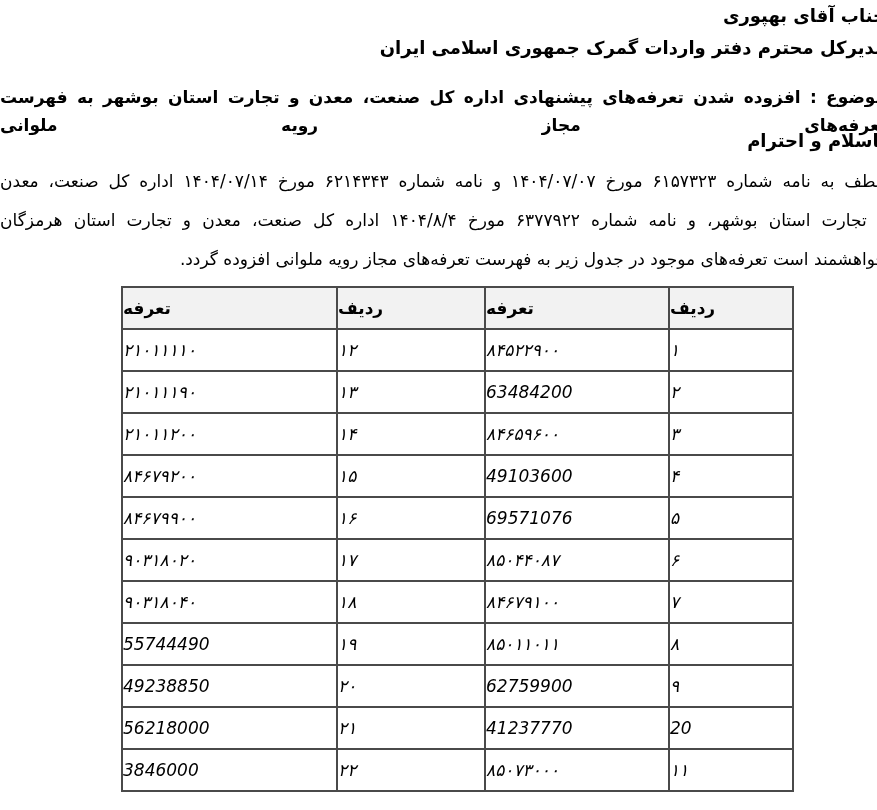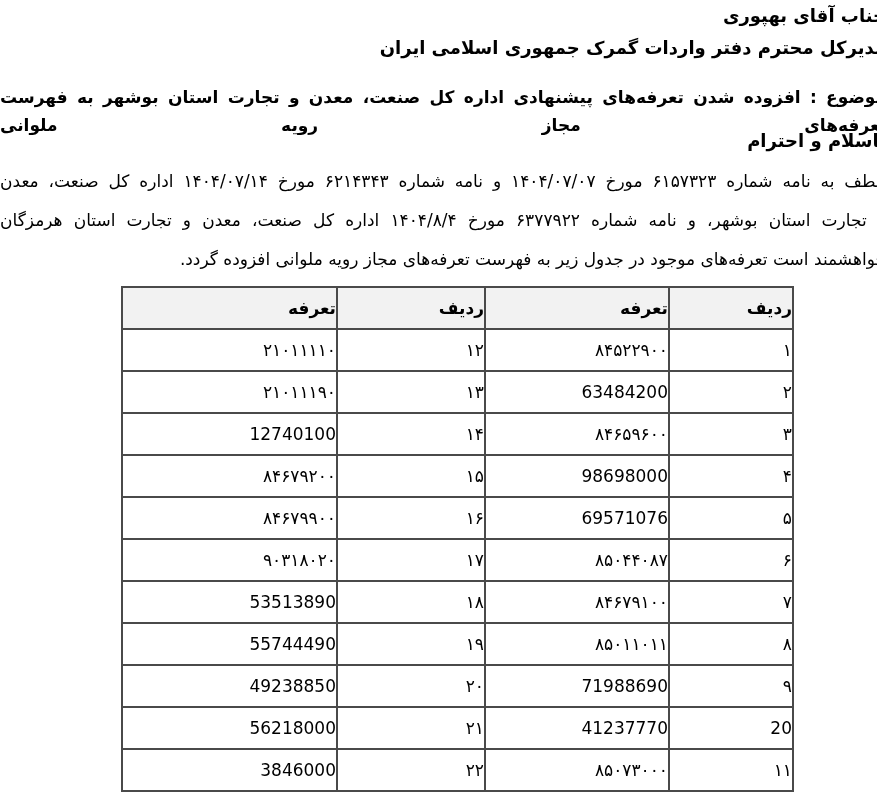--- a/index.html
+++ b/index.html
@@ -64,30 +64,30 @@
     width: 671px;
     border-collapse: collapse;
     table-layout: fixed;
     direction: rtl;
   }
   .tariff-table th,
   .tariff-table td {
     border: 2px solid var(--border-color);
     height: 40px;
     padding: 0;
-    text-align: right;
+    text-align: left;
     vertical-align: middle;
     font-size: 17px;
     color: var(--text-color);
   }
   .tariff-table th {
     background: var(--header-bg);
     font-weight: bold;
   }
-  .tariff-table td { background: #ffffff; }
+  .tariff-table td { background: #ffffff; font-style: italic; }
 </style>
 </head>
 <body>
 
 <div class="page">
 
   <div class="tline bold recipient1">جناب آقای بهپوری</div>
 
   <div class="tline bold recipient2">مدیرکل محترم دفتر واردات گمرک جمهوری اسلامی ایران</div>
 
@@ -126,55 +126,55 @@
         <tr>
           <td>۲</td>
           <td>63484200</td>
           <td>۱۳</td>
           <td>۲۱۰۱۱۱۹۰</td>
         </tr>
         <tr>
           <td>۳</td>
           <td>۸۴۶۵۹۶۰۰</td>
           <td>۱۴</td>
-          <td>12740100</td>
+          <td>۲۱۰۱۱۲۰۰</td>
         </tr>
         <tr>
           <td>۴</td>
-          <td>98698000</td>
+          <td>49103600</td>
           <td>۱۵</td>
           <td>۸۴۶۷۹۲۰۰</td>
         </tr>
         <tr>
           <td>۵</td>
           <td>69571076</td>
           <td>۱۶</td>
           <td>۸۴۶۷۹۹۰۰</td>
         </tr>
         <tr>
           <td>۶</td>
           <td>۸۵۰۴۴۰۸۷</td>
           <td>۱۷</td>
           <td>۹۰۳۱۸۰۲۰</td>
         </tr>
         <tr>
           <td>۷</td>
           <td>۸۴۶۷۹۱۰۰</td>
           <td>۱۸</td>
-          <td>53513890</td>
+          <td>۹۰۳۱۸۰۴۰</td>
         </tr>
         <tr>
           <td>۸</td>
           <td>۸۵۰۱۱۰۱۱</td>
           <td>۱۹</td>
           <td>55744490</td>
         </tr>
         <tr>
           <td>۹</td>
-          <td>71988690</td>
+          <td>62759900</td>
           <td>۲۰</td>
           <td>49238850</td>
         </tr>
         <tr>
           <td>20</td>
           <td>41237770</td>
           <td>۲۱</td>
           <td>56218000</td>
         </tr>
         <tr>

